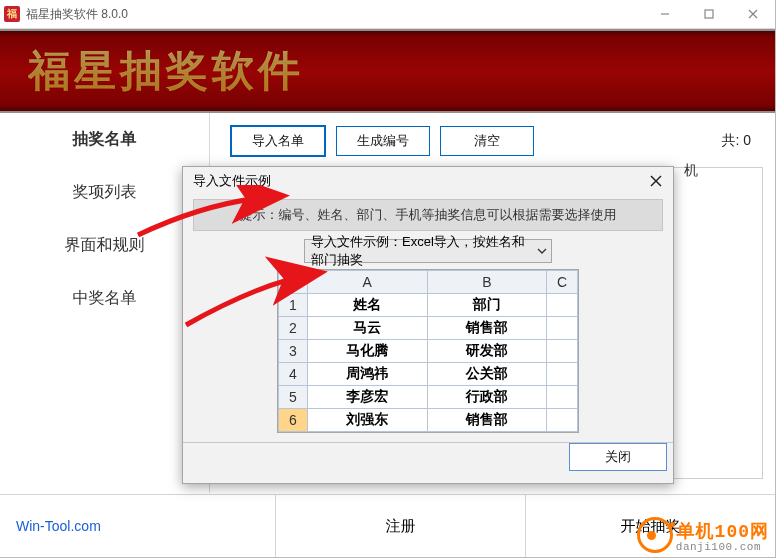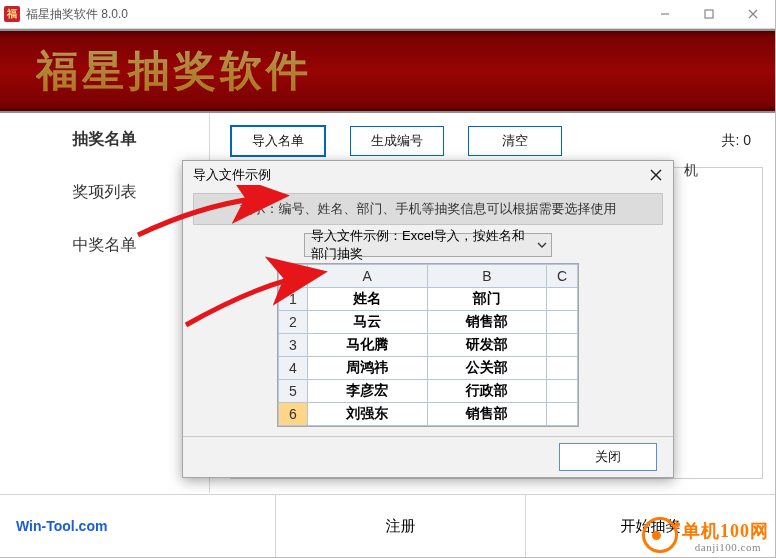--- a/index.html
+++ b/index.html
@@ -51,21 +51,20 @@
     font-size: 42px;
     font-weight: 900;
     letter-spacing: 4px;
     color: #8f4b00;
     background: linear-gradient(#ffd77a, #f5a320);
     -webkit-background-clip: text;
     background-clip: text;
     -webkit-text-fill-color: transparent;
     text-shadow: 0 0 1px rgba(0,0,0,0.3);
     font-family: "SimHei", "Microsoft YaHei", sans-serif;
-    margin-left: 8px;
   }
 
   
   .content {
     display: flex;
     height: 380px;
     box-sizing: border-box;
   }
   .sidebar {
     width: 210px;
@@ -81,21 +80,21 @@
   }
   .sidebar-item:first-child { font-weight: bold; }
 
   .main {
     flex: 1;
     position: relative;
     padding: 8px 12px 8px 20px;
     box-sizing: border-box;
   }
   .toolbar {
-    display: flex; align-items: center; gap: 24px;
+    display: flex; align-items: center; gap: 10px;
     height: 40px;
   }
   .btn {
     min-width: 92px; height: 28px;
     border: 1px solid #0067c0;
     background: #fff;
     color: #111;
     font-size: 13px;
     display: inline-flex; align-items: center; justify-content: center;
     cursor: default;
@@ -121,35 +120,34 @@
     background: #fff;
   }
   .footer-left {
     width: 276px;
     display: flex; align-items: center;
     padding-left: 16px;
     color: #1a5fd6;
     font-size: 14px;
     box-sizing: border-box;
     border-right: 1px solid #d4d4d4;
-    font-weight: bold;
   }
   .footer-btn {
     flex: 1;
     display: flex; align-items: center; justify-content: center;
     font-size: 15px;
     border-right: 1px solid #d4d4d4;
     background: #fff;
   }
   .footer-btn:last-child { border-right: none; }
 
   
   .dialog {
     position: absolute;
-    left: 182px; top: 160px;
+    left: 182px; top: 166px;
     width: 490px; height: 316px;
     background: #f2f2f2;
     border: 1px solid #a5a5a5;
     box-shadow: 0 3px 12px rgba(0,0,0,0.35);
     z-index: 20;
     display: flex; flex-direction: column;
   }
   .dlg-title {
     height: 28px;
     display: flex; align-items: center;
@@ -215,39 +213,39 @@
     width: 28px;
     font-weight: normal;
     color: #333;
   }
   .excel tbody tr.selected th { background: #ffd58a; }
   .excel tbody tr.selected td { background: #fff; }
 
   .dlg-footer {
     height: 40px;
     border-top: 1px solid #c7c7c7;
-    display: flex; align-items: center; justify-content: flex-end;
-    padding-right: 16px;
+    display: flex; justify-content: flex-end;
+    padding-right: 6px;
   }
   .dlg-footer .btn { min-width: 96px; height: 26px; border: 1px solid #5a8fd6; }
 
   
   .arrow {
     position: absolute;
     z-index: 30;
     pointer-events: none;
   }
 
   
   .watermark {
     position: absolute;
     right: 6px; bottom: 4px;
     z-index: 40;
     display: flex; align-items: center; gap: 4px;
-    font-family: Liberation Serif, serif;
+    font-family: Liberation Mono, monospace;
   }
   .wm-icon {
     width: 30px; height: 30px;
     border-radius: 50%;
     border: 3px solid #ff7a00;
     position: relative;
     display:flex; align-items:center; justify-content:center;
   }
   .wm-icon::before {
     content:""; position:absolute; width:9px; height:9px; border-radius:50%;
@@ -300,20 +298,23 @@
   <div class="banner-text">福星抽奖软件</div>
 </div>
 
 <div class="content">
   <div class="sidebar">
     <div class="sidebar-item">
       <span>抽奖名单</span>
     </div>
     <div class="sidebar-item">
       <span>奖项列表</span>
+    </div>
+    <div class="sidebar-item">
+      <span>界面和规则</span>
     </div>
     <div class="sidebar-item">
       <span>中奖名单</span>
     </div>
   </div>
 
   <div class="main">
     <div class="toolbar">
       <div class="btn primary">导入名单</div>
       <div class="btn">生成编号</div>

